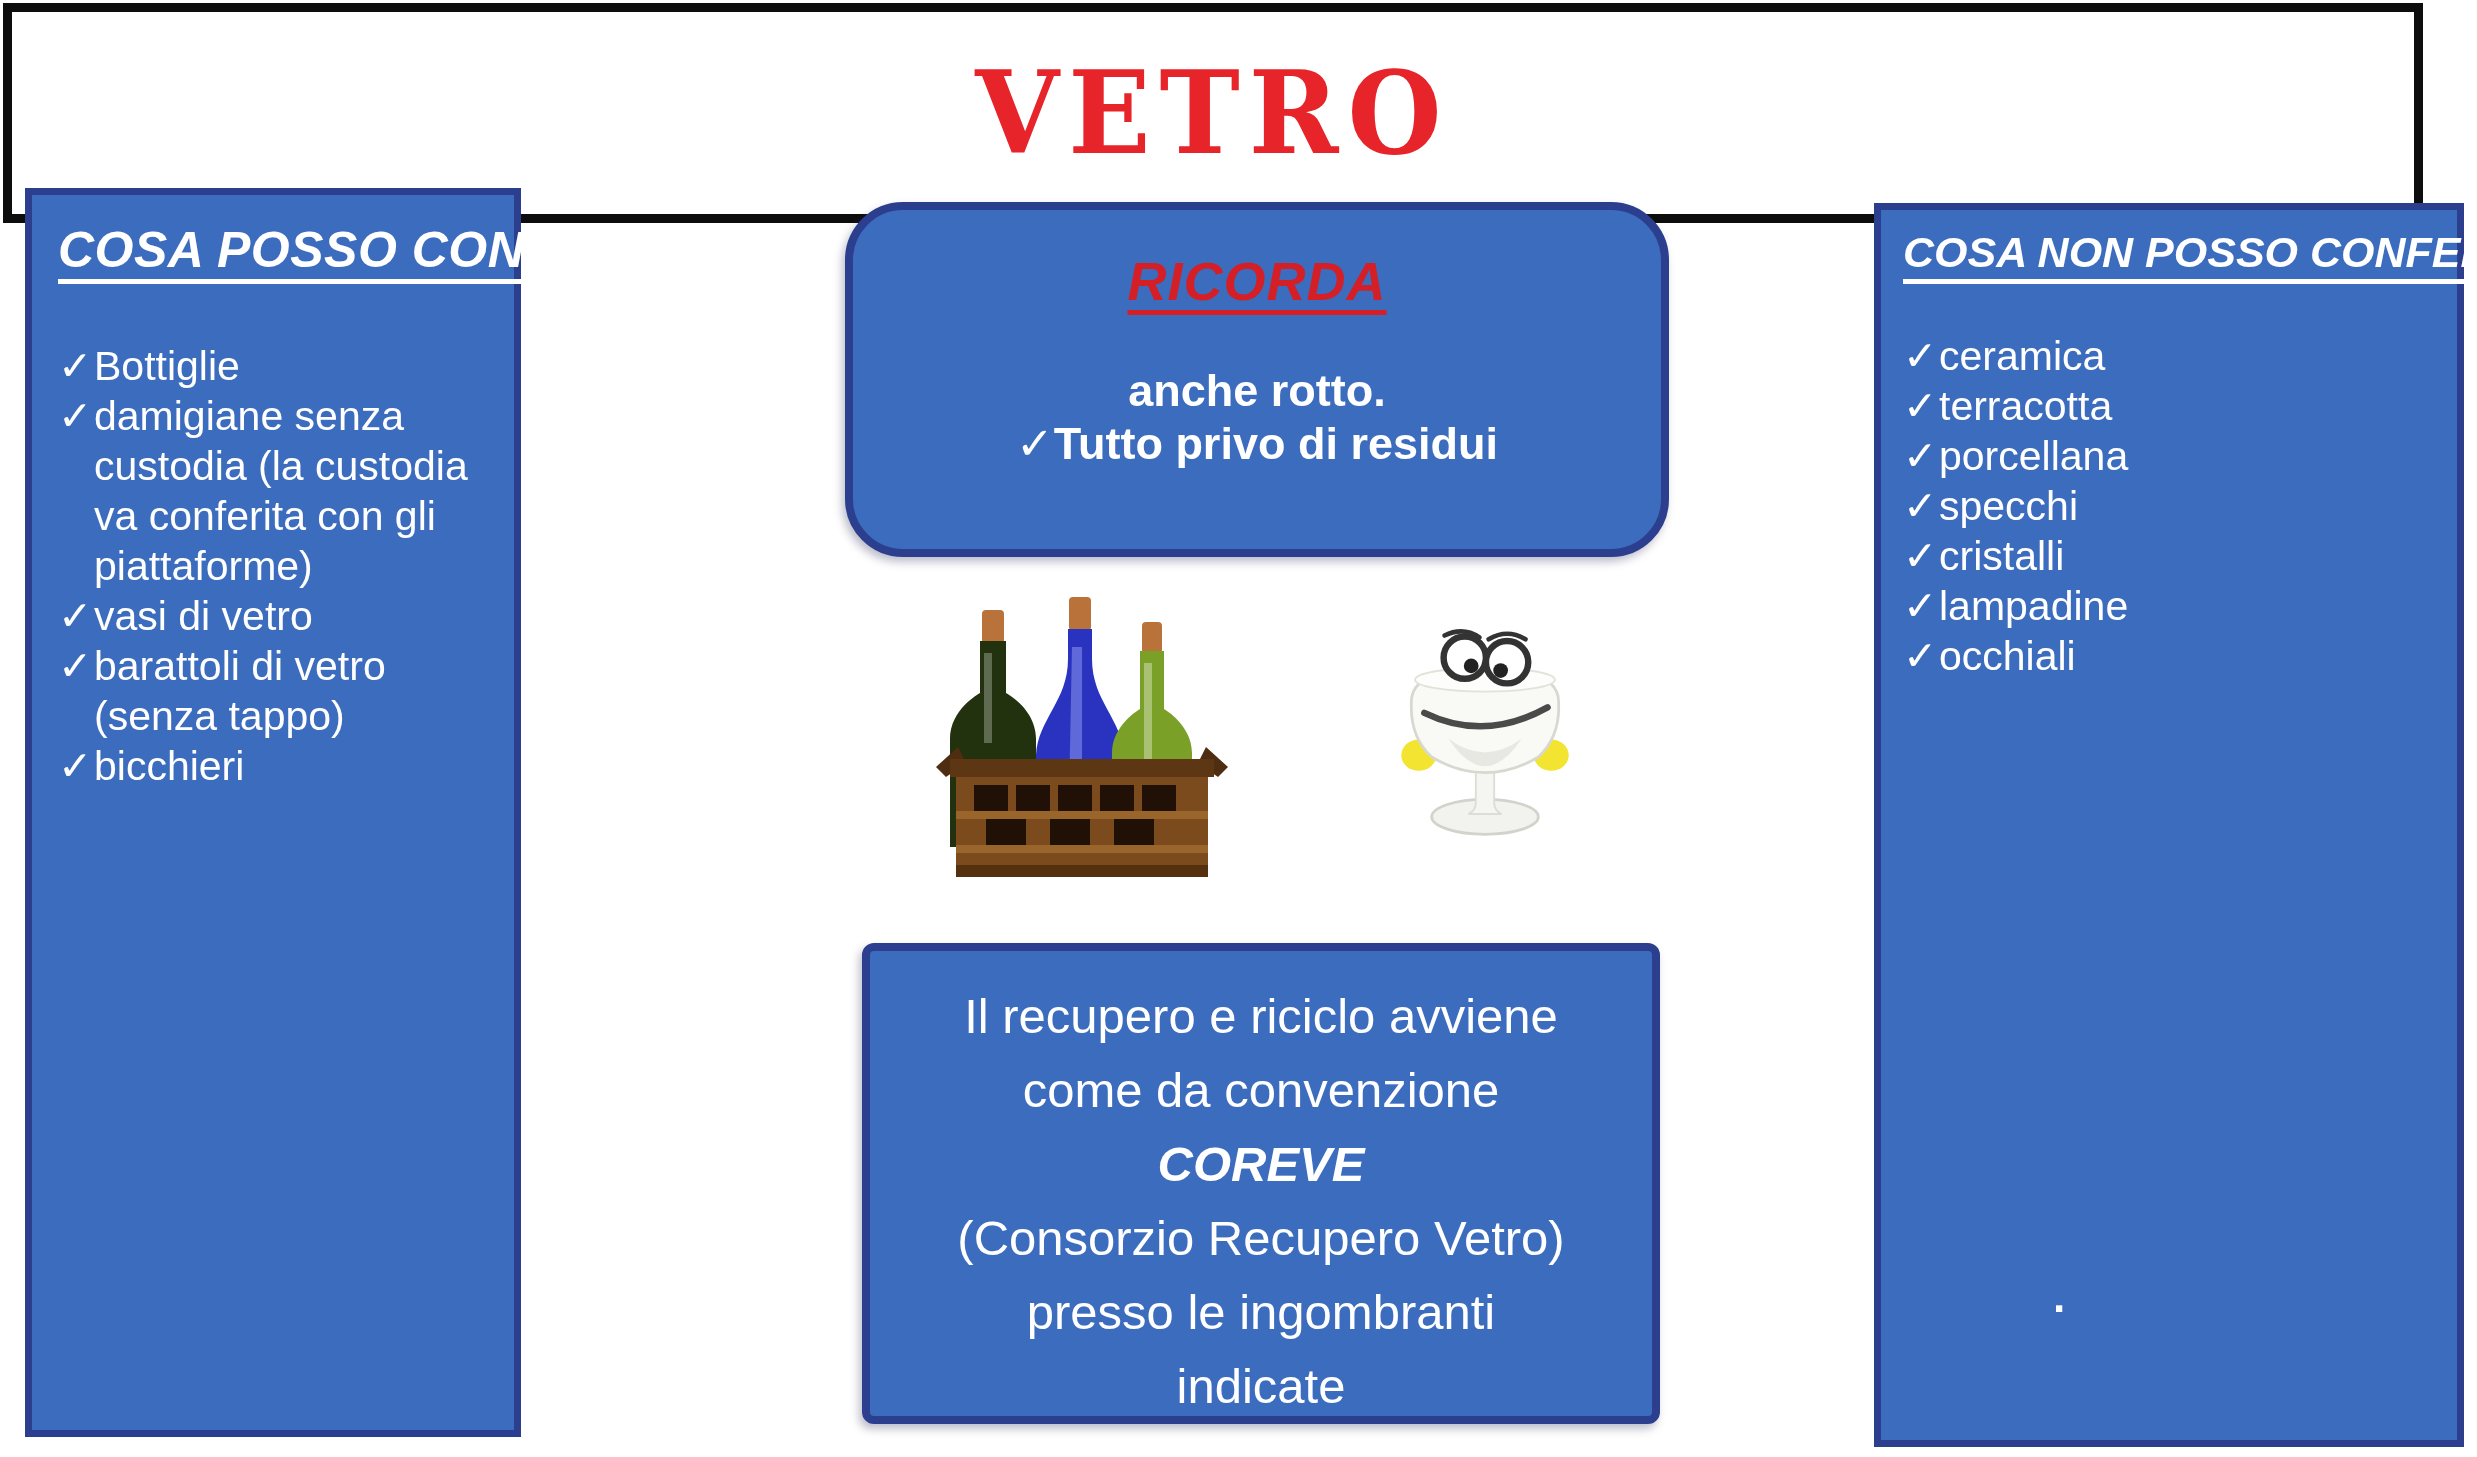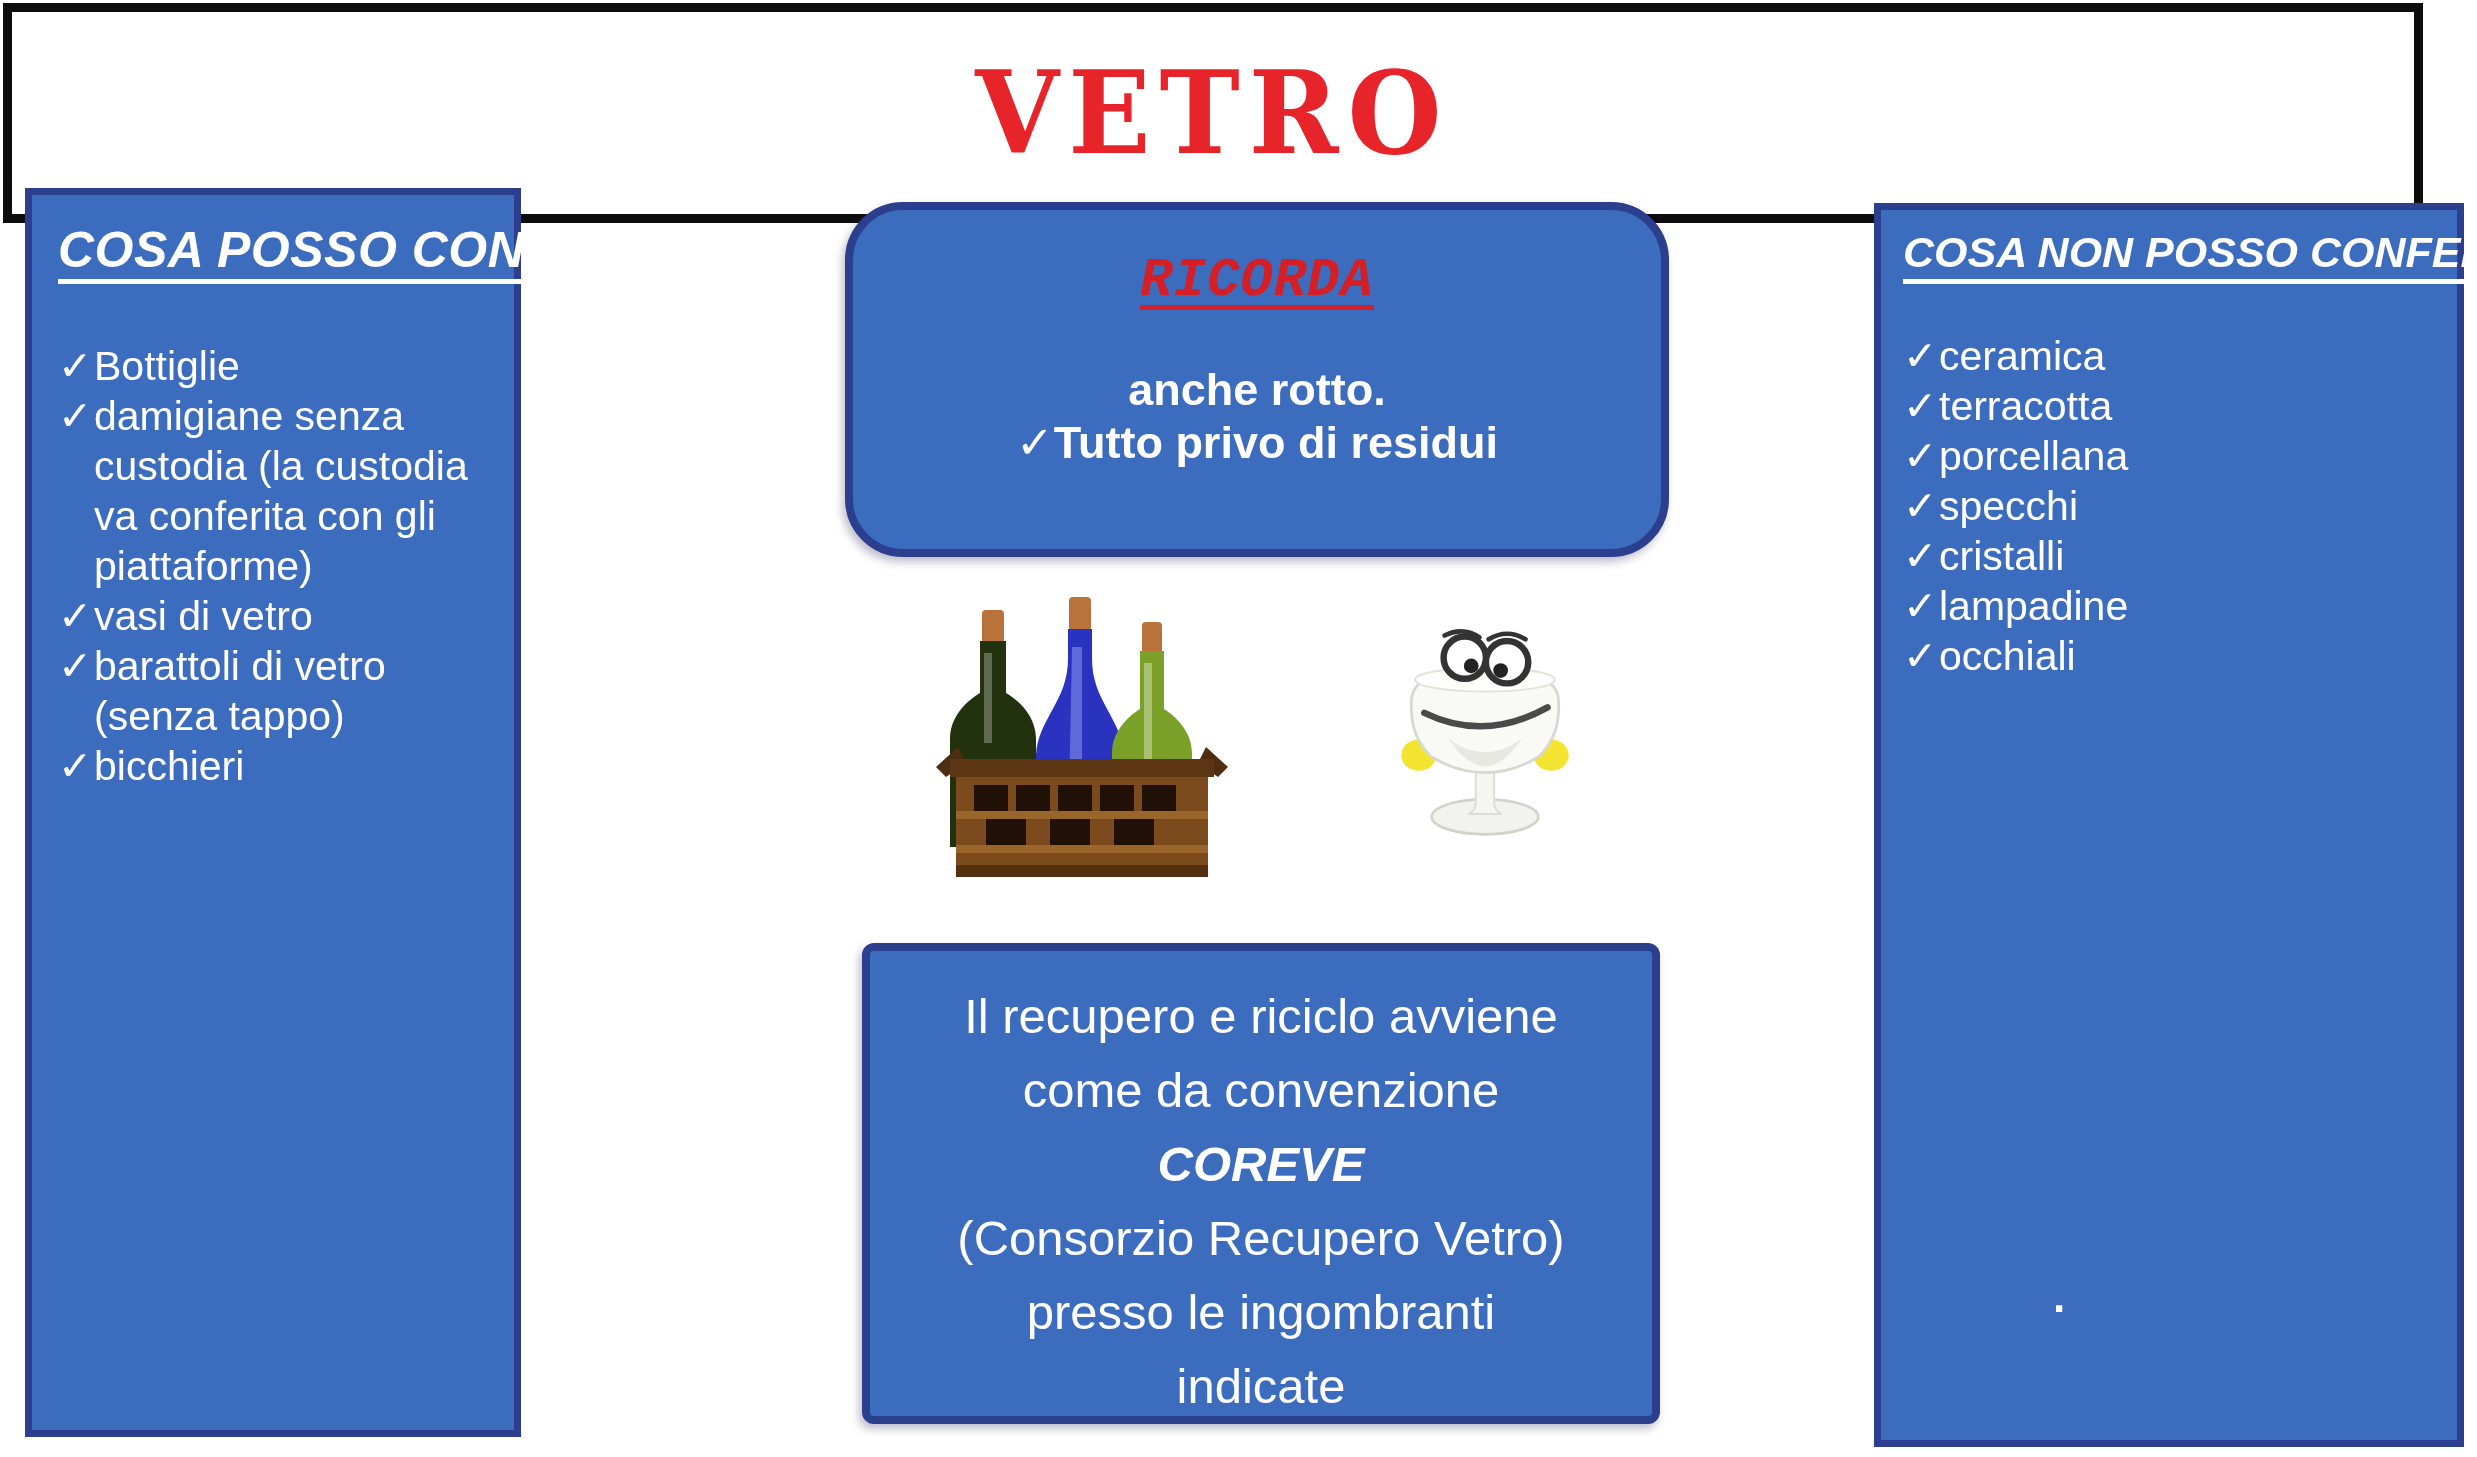--- a/index.html
+++ b/index.html
@@ -82,21 +82,20 @@
     text-align:center;
   }
   .ricorda-title {
     margin-top:40px;
     font-size:54px; font-weight:bold; font-style:italic;
     color:var(--ricorda-red,#d41f26);
     text-decoration:underline;
     text-decoration-thickness:5px;
     text-underline-offset:10px;
     letter-spacing:1px;
-    font-family:Liberation Mono, monospace;
   }
   .ricorda-lines { margin-top:52px; font-size:45px; font-weight:bold; line-height:53px; }
   .ricorda-lines .check { font-weight:bold; }
 
   .coreve-box {
     left:862px; top:943px; width:798px; height:481px;
     border-radius:12px;
     text-align:center;
     font-size:49px; line-height:74px;
     padding-top:28px;

